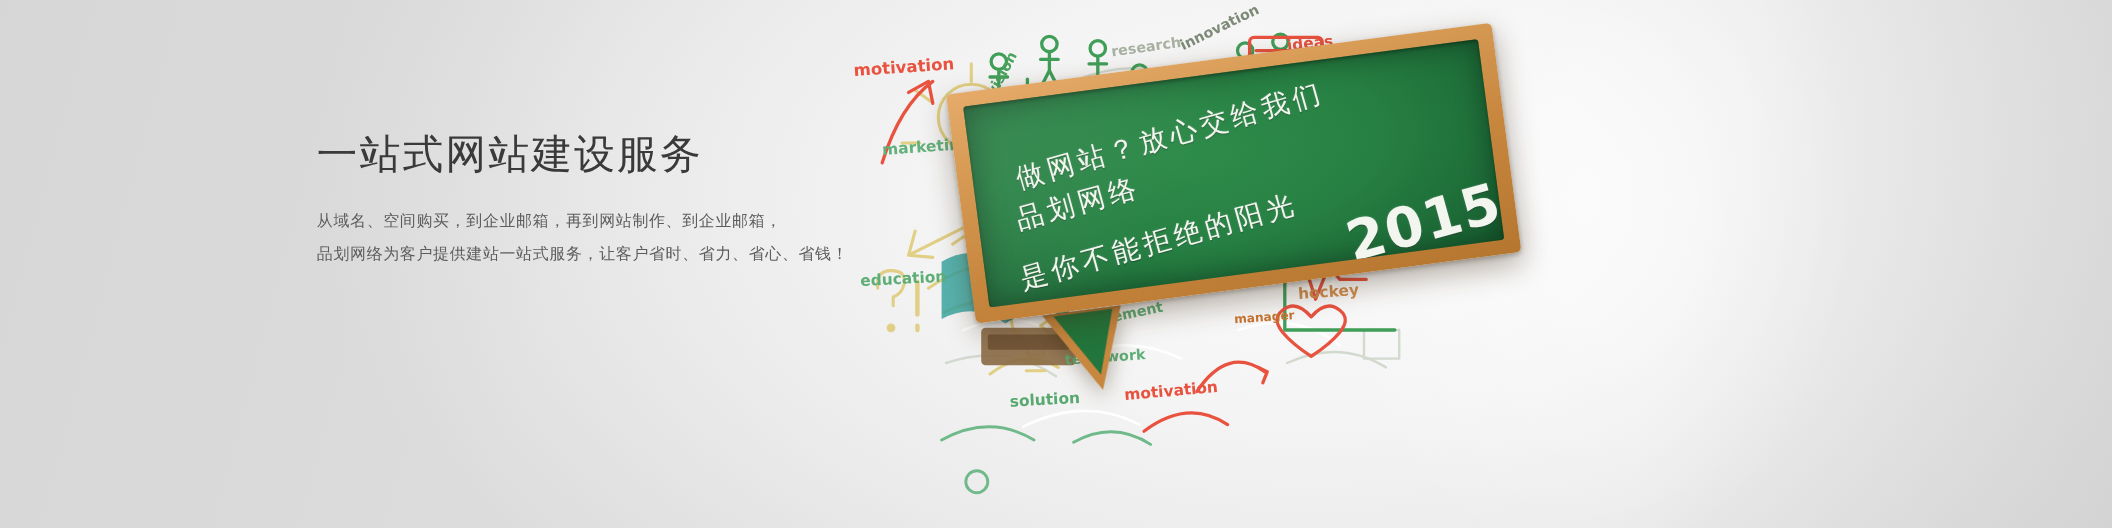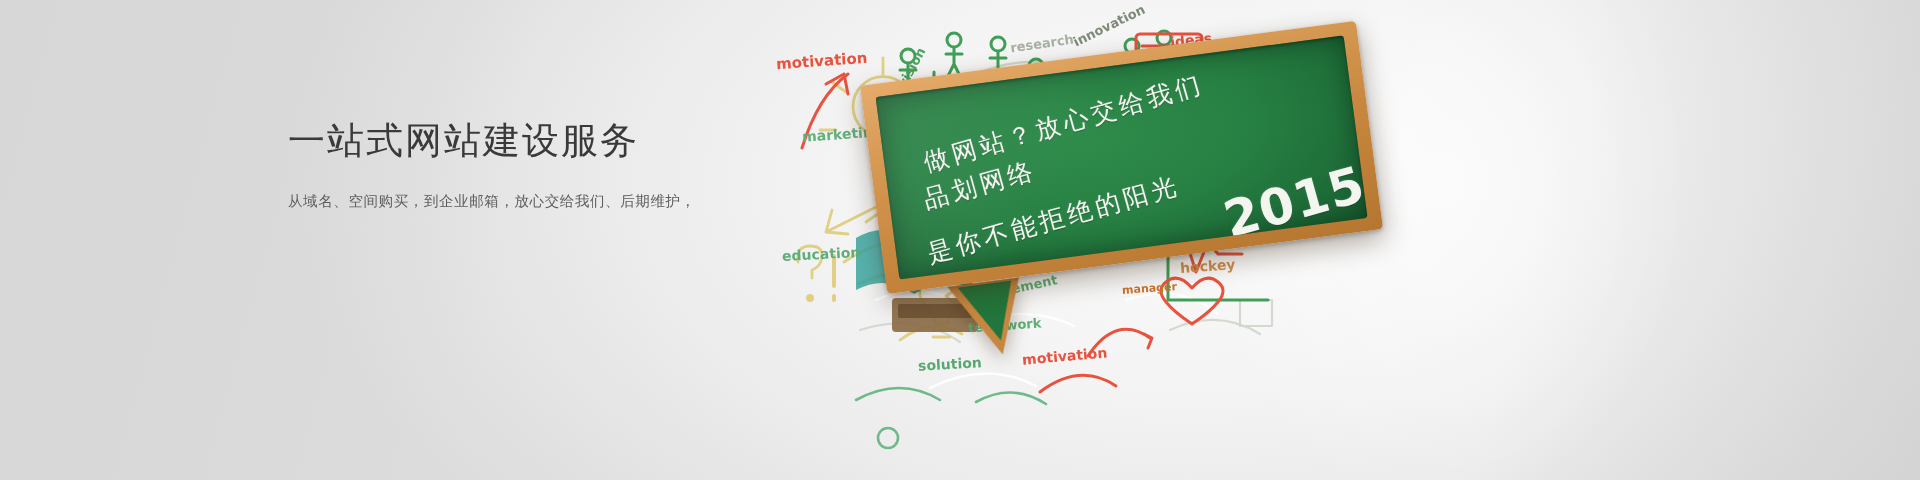--- a/index.html
+++ b/index.html
@@ -249,17 +249,18 @@
         <span class="chalk l2">品划网络</span>
         <span class="chalk l3">是你不能拒绝的阳光</span>
         <span class="chalk yr">2015</span>
       </div>
     </div>
   </div>
 
   <div class="copy">
     <h1 class="headline">一站式网站建设服务</h1>
     <div class="sub">
-      <p class="sub-line">从域名、空间购买，到企业邮箱，放心交给我们、后期维护，</p>
+      <p class="sub-line">从域名、空间购买，到企业邮箱，再到网站制作、到企业邮箱，</p>
+      <p class="sub-line">品划网络为客户提供建站一站式服务，让客户省时、省力、省心、省钱！</p>
     </div>
   </div>
 
 </div>
 
 </body></html>

